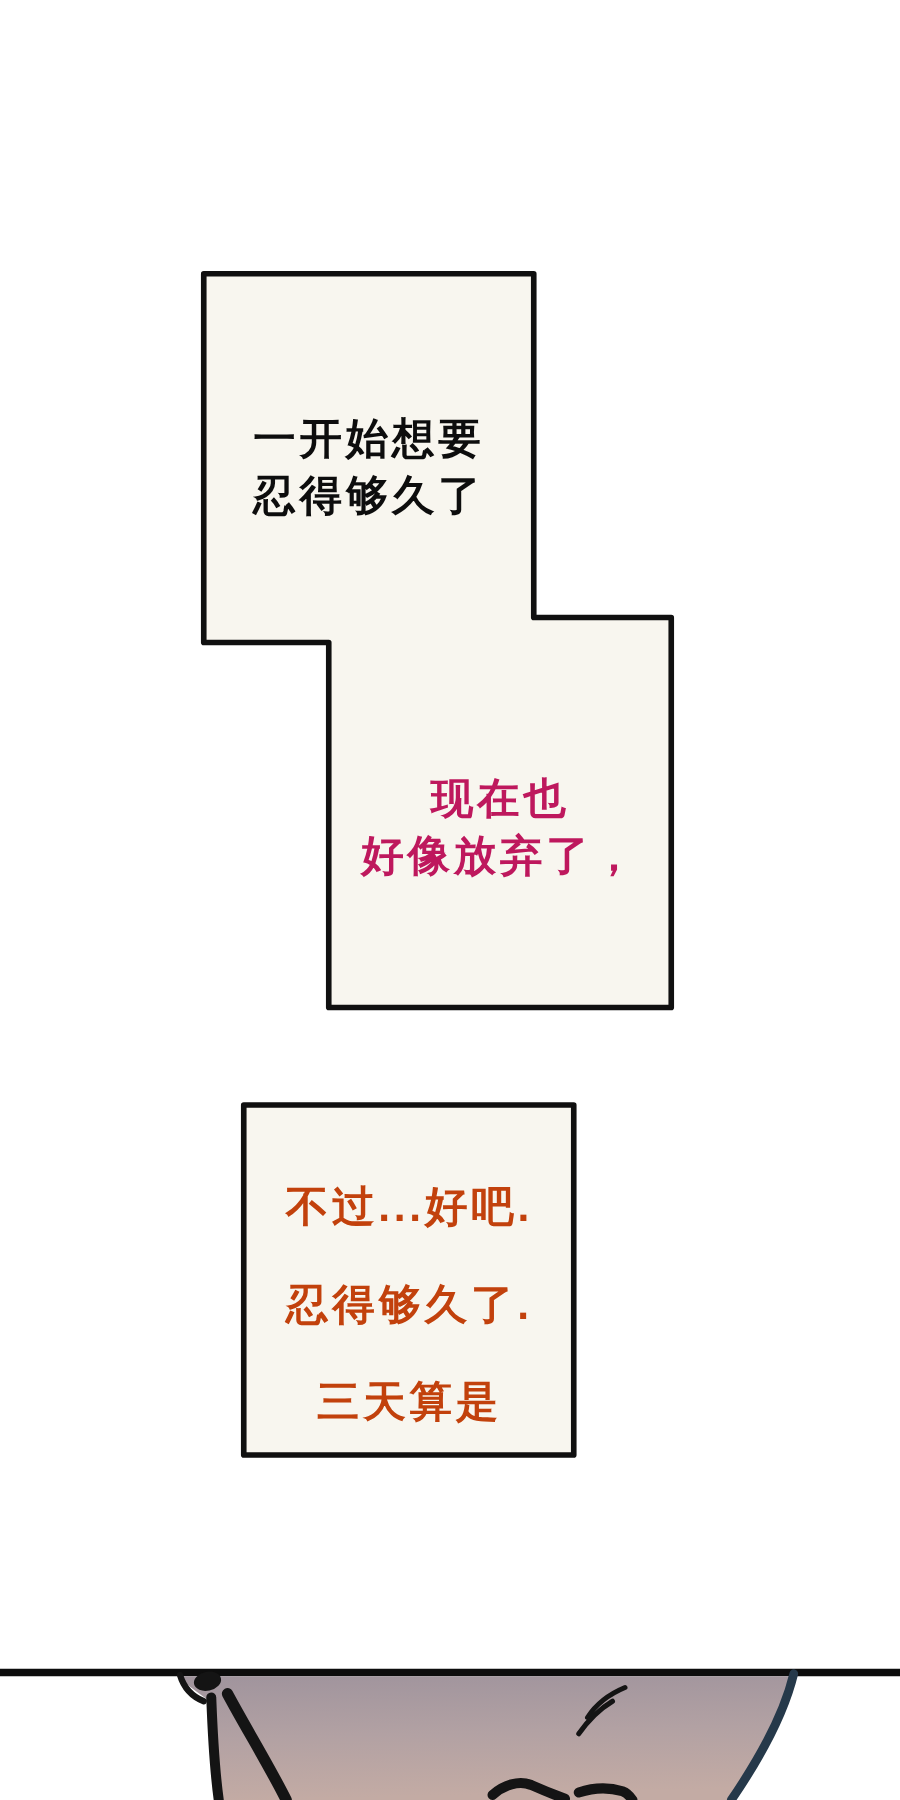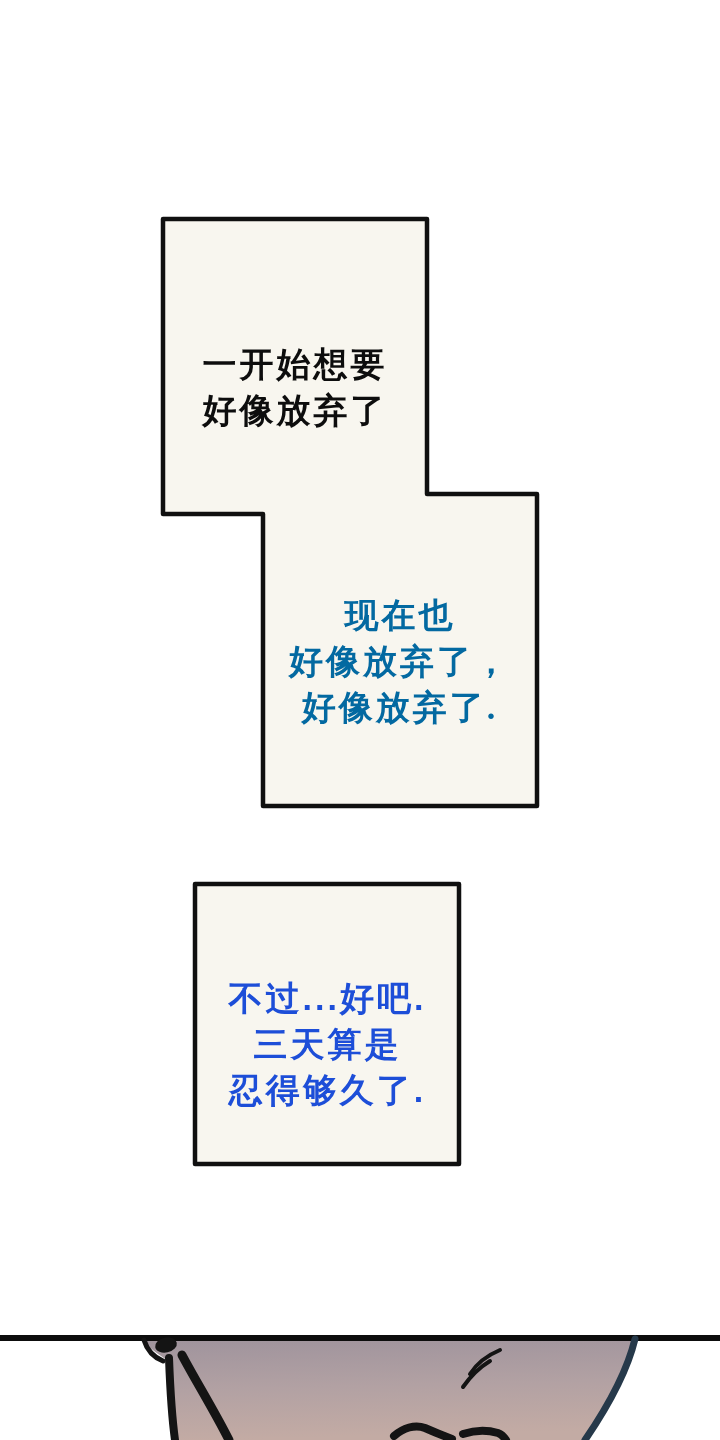--- a/index.html
+++ b/index.html
@@ -30,21 +30,21 @@
     justify-content: center;
     text-align: center;
     color: #0d0d0d;
     font-weight: 700;
     font-size: 34px;
     letter-spacing: 3px;
     line-height: 46px;
     z-index: 2;
   }
   .caption .line { white-space: nowrap; }
-  .caption-1 { left: 163px; top: 219px; width: 264px; height: 295px; padding-top: 40px; box-sizing: border-box; }
+  .caption-1 { left: 163px; top: 206px; width: 264px; height: 295px; padding-top: 40px; box-sizing: border-box; }
   .caption-2 { left: 263px; top: 494px; width: 274px; height: 312px; padding-top: 24px; box-sizing: border-box; }
   .caption-3 { left: 195px; top: 884px; width: 265px; height: 280px; padding-top: 40px; box-sizing: border-box; }
 </style>
 </head>
 <body style="background: rgb(255, 255, 255);">
 
 <div class="page">
 
   <svg class="art" viewBox="0 0 720 1440" xmlns="http://www.w3.org/2000/svg">
     <defs>
@@ -73,28 +73,27 @@
 
     <path d="M470 1374 C477 1363 488 1355 500 1350" fill="none" stroke-width="4" stroke-linecap="round" stroke="#141414"></path>
     <path d="M463 1387 C470 1377 480 1367 490 1361" fill="none" stroke-width="4" stroke-linecap="round" stroke="#141414"></path>
 
     <path d="M394 1436 C403 1428 415 1424 425 1428 C434 1432 444 1436 452 1439" fill="none" stroke-width="8" stroke-linecap="round" stroke="#141414"></path>
     <path d="M463 1434 C475 1430 488 1430 498 1433 C501 1434 504 1437 506 1440" fill="none" stroke-width="8" stroke-linecap="round" stroke="#141414"></path>
   </svg>
 
   <div class="caption caption-1" style="color: rgb(13, 13, 13);">
     <div class="line">一开始想要</div>
-    <div class="line">好像放弃了</div>
+    <div class="line">忍得够久了</div>
   </div>
 
-  <div class="caption caption-2" style="color: #0369a1; font-family: Liberation Serif, serif;">
+  <div class="caption caption-2" style="color: #be185d;">
     <div class="line">现在也</div>
     <div class="line">好像放弃了，</div>
-    <div class="line">好像放弃了.</div>
   </div>
 
-  <div class="caption caption-3" style="color: #1d4ed8;">
+  <div class="caption caption-3" style="color: #c2410c; gap: 32px;">
     <div class="line">不过...好吧.</div>
+    <div class="line">忍得够久了.</div>
     <div class="line">三天算是</div>
-    <div class="line">忍得够久了.</div>
   </div>
 
 </div>
 
 </body></html>

